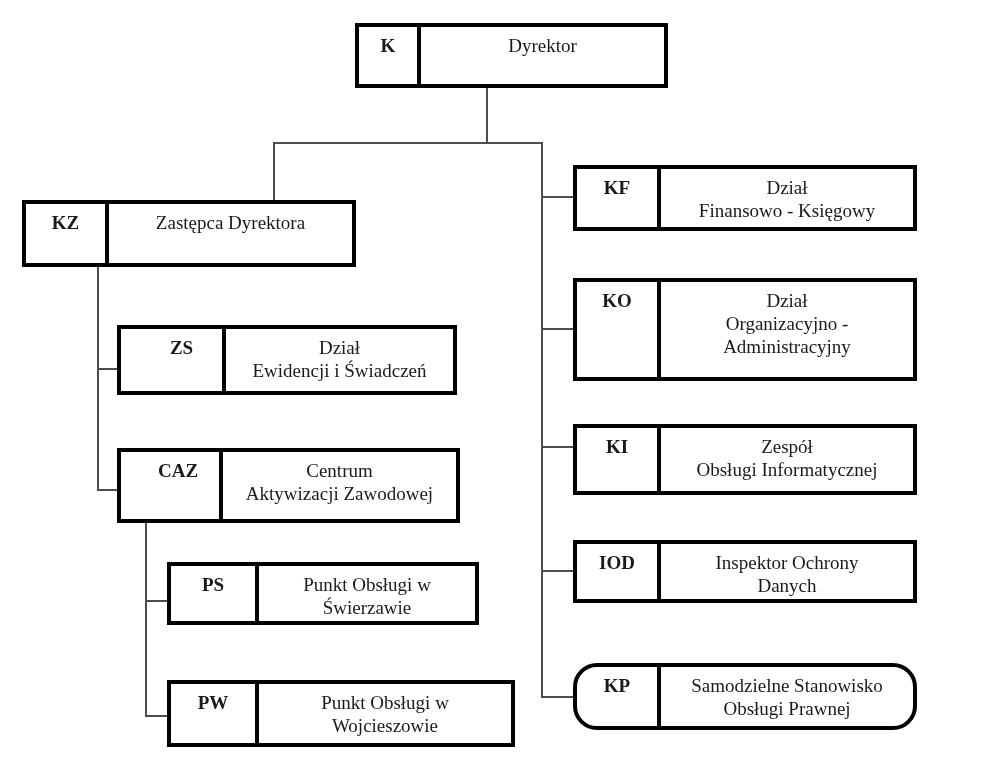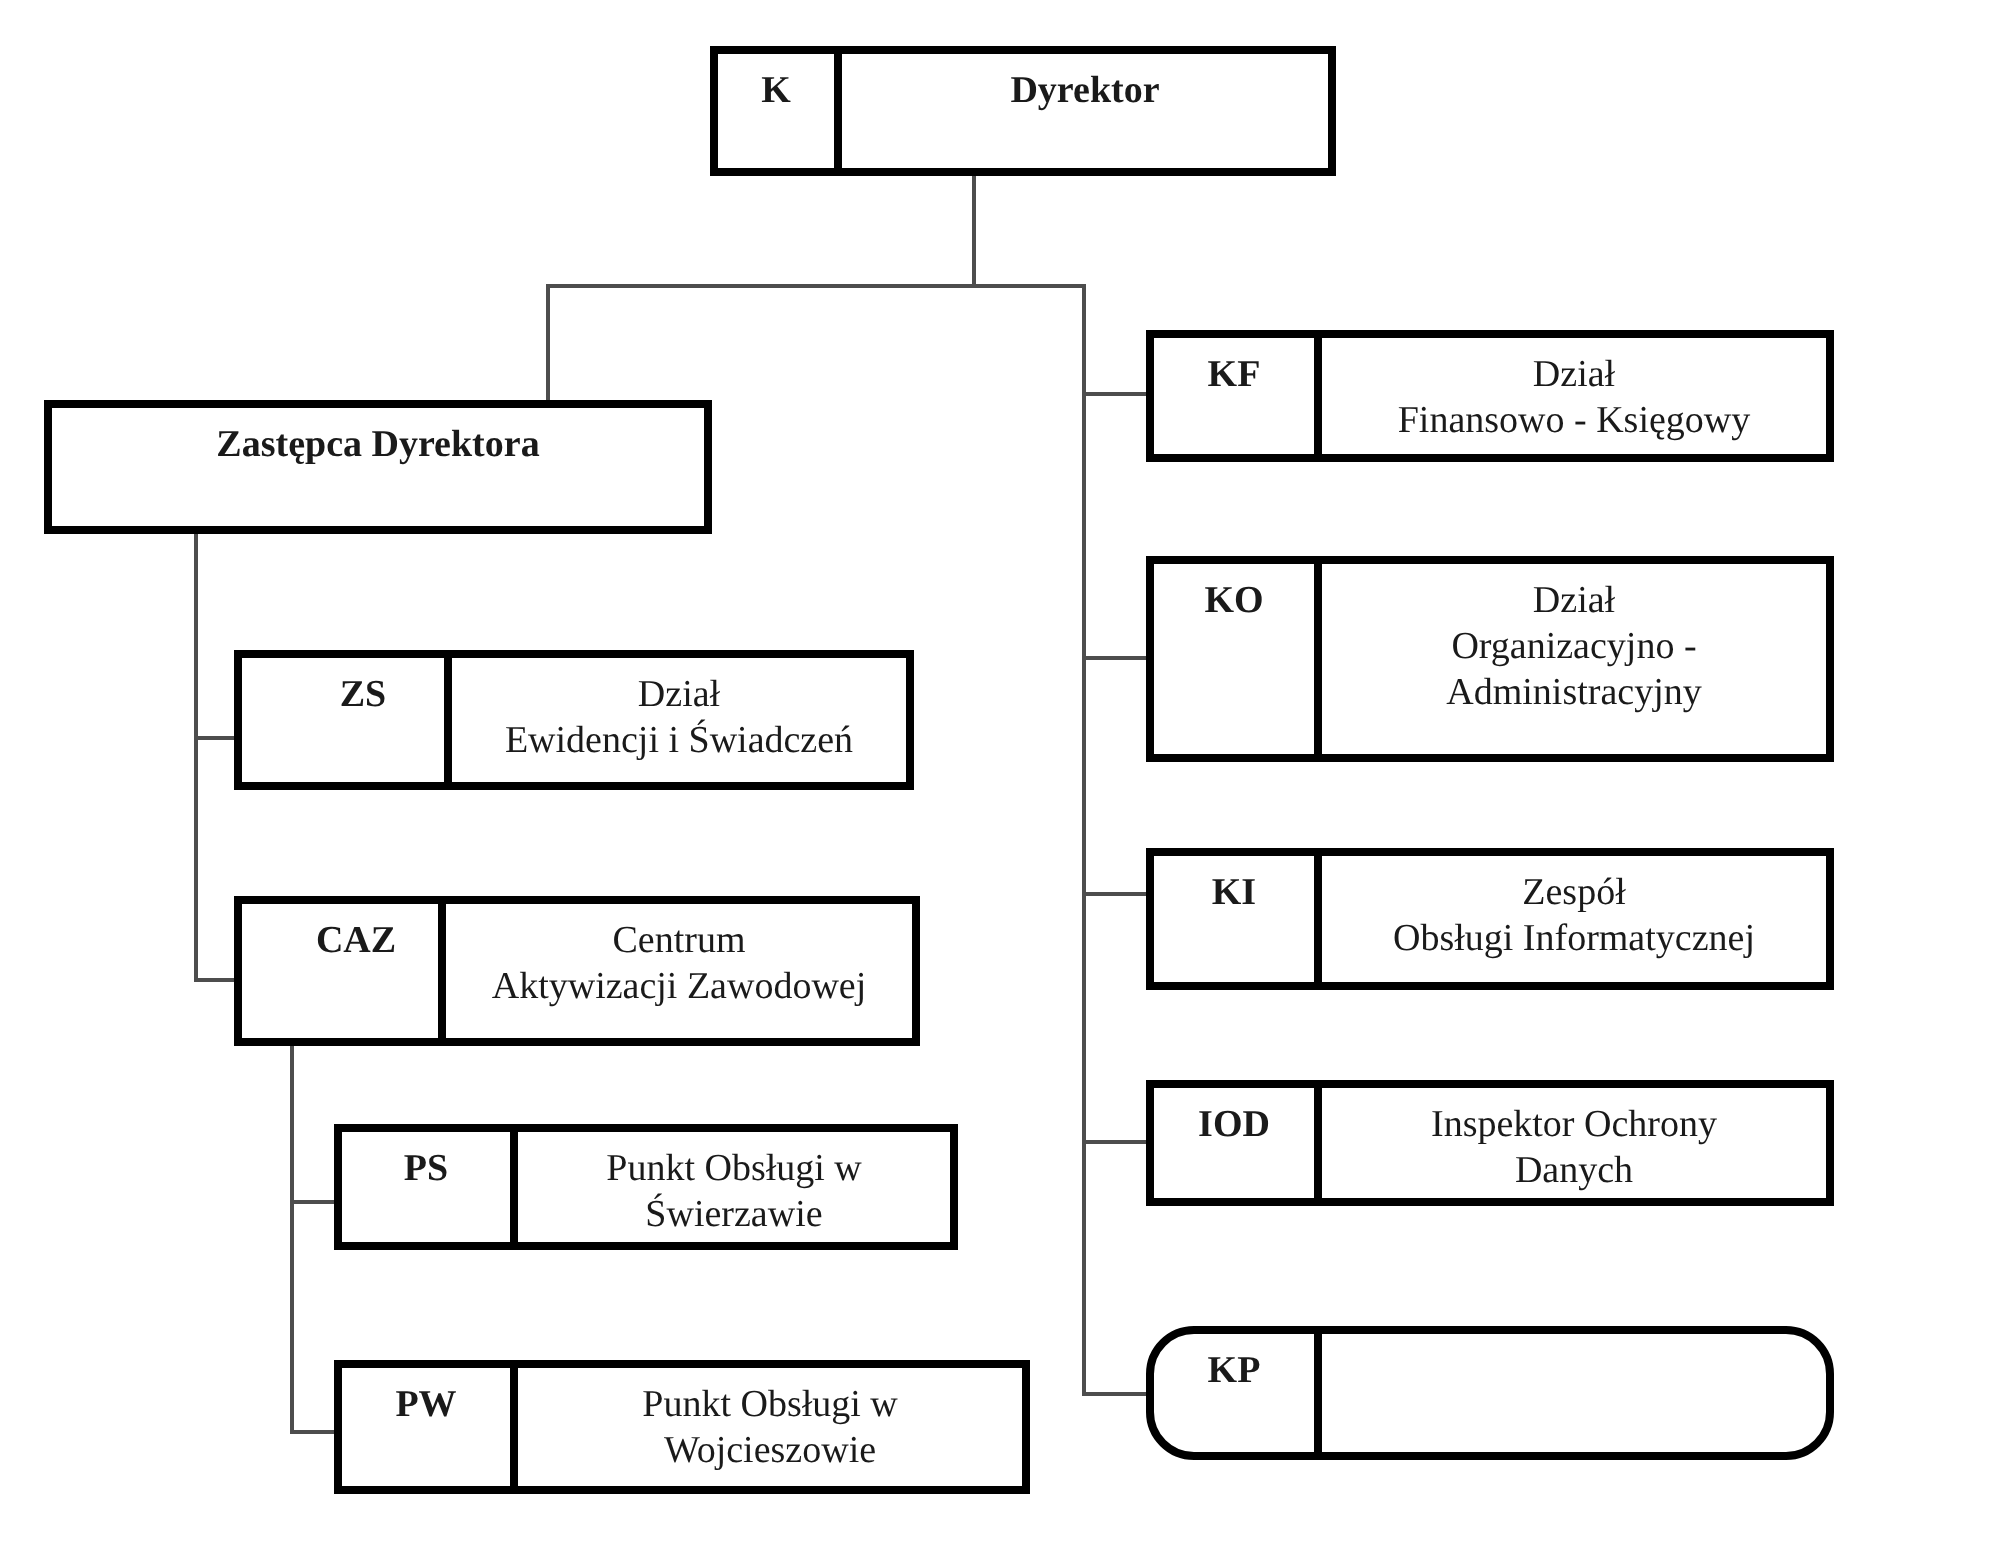--- a/index.html
+++ b/index.html
@@ -35,21 +35,21 @@
   }
   .label-cell {
     flex: 1 1 auto;
     font-size: 19px;
     line-height: 23px;
     text-align: center;
     padding: 7px 4px 0 4px;
     white-space: pre-line;
   }
   .label-cell.bold {
-    font-weight: bold;
+    font-weight: normal;
   }
   
   .cline {
     position: absolute;
     background: #4d4d4d;
   }
   .cline.v { width: 2px; }
   .cline.h { height: 2px; }
 </style>
 </head>
@@ -72,20 +72,21 @@
   <div class="cline v" style="left:145px; top:523px; height:194px;"></div>
   <div class="cline h" style="left:145px; top:600px; width:22px;"></div>
   <div class="cline h" style="left:145px; top:715px; width:22px;"></div>
 
   <div class="node" style="left:355px; top:23px; width:313px; height:65px;">
     <div class="code-cell" style="width:62px;">K</div>
     <div class="label-cell bold">Dyrektor</div>
   </div>
 
   <div class="node" style="left:22px; top:200px; width:334px; height:67px;">
+    <div class="code-cell" style="width:83px;">KZ</div>
     <div class="label-cell bold">Zastępca Dyrektora</div>
   </div>
 
   <div class="node" style="left:117px; top:325px; width:340px; height:70px;padding-left:20px;">
     <div class="code-cell" style="width:85px;">ZS</div>
     <div class="label-cell">Dział
 Ewidencji i Świadczeń</div>
   </div>
 
   <div class="node" style="left:117px; top:448px; width:343px; height:75px;padding-left:16px;">
@@ -126,15 +127,17 @@
   </div>
 
   <div class="node" style="left:573px; top:540px; width:344px; height:63px;">
     <div class="code-cell" style="width:84px;">IOD</div>
     <div class="label-cell">Inspektor Ochrony
 Danych</div>
   </div>
 
   <div class="node" style="left:573px; top:663px; width:344px; height:67px;border-radius:24px;">
     <div class="code-cell" style="width:84px;">KP</div>
+    <div class="label-cell">Samodzielne Stanowisko
+Obsługi Prawnej</div>
   </div>
 
 </div>
 
 </body></html>

